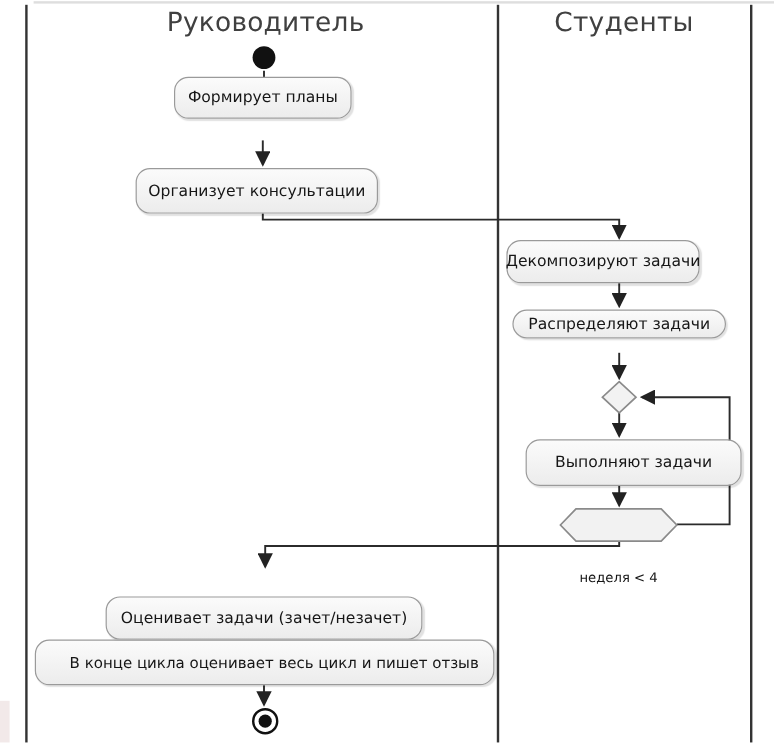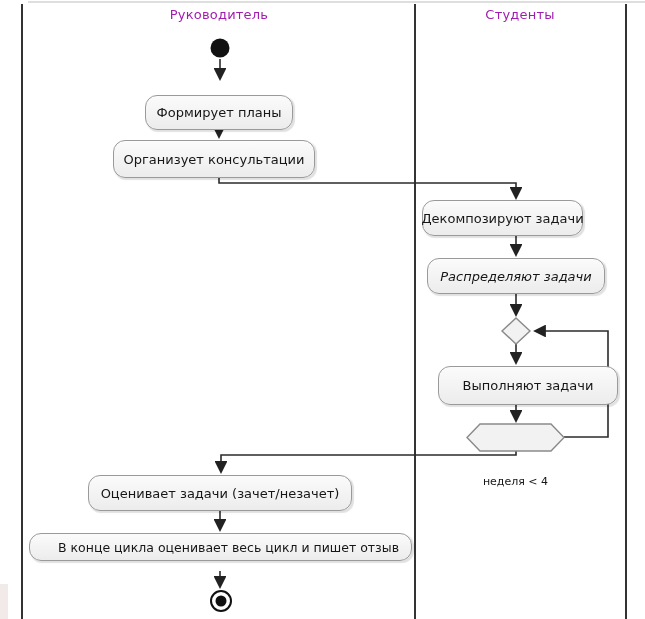--- a/index.html
+++ b/index.html
@@ -3,21 +3,21 @@
 <meta charset="utf-8">
 <style>
   html,body { margin:0; padding:0; background:#fff; }
   #stage {
     position:relative; width:645px; height:619px; background:#ffffff;
     font-family:"DejaVu Sans", sans-serif; color:#1a1a1a; overflow:hidden;
   }
   .lane-line { position:absolute; top:4px; height:615px; width:2px; background:#333; }
   .lane-title {
     position:absolute; top:7px; width:160px; text-align:center;
-    font-size:13px; color:#a21caf; letter-spacing:0.2px;
+    font-size:22px; color:#404040; letter-spacing:0.2px;
   }
   .activity {
     position:absolute; box-sizing:border-box;
     background:linear-gradient(#fbfbfb,#ececec);
     border:1.5px solid #9a9a9a; border-radius:12px;
     box-shadow:1.5px 1.5px 1px rgba(0,0,0,0.12);
     display:flex; align-items:center; justify-content:center;
     font-size:13px; white-space:nowrap; color:#161616;
   }
   .hex-label {
@@ -68,29 +68,29 @@
     </g>
 
     <polygon points="516,318 530,331 516,344 502,331" fill="#f2f2f2" stroke="#8a8a8a" stroke-width="1.4"></polygon>
 
     <polygon points="467,437.5 480,424 551,424 564,437.5 551,451 480,451" fill="#f2f2f2" stroke="#8a8a8a" stroke-width="1.4"></polygon>
 
     <circle cx="221" cy="601" r="10" fill="#fff" stroke="#111" stroke-width="2"></circle>
     <circle cx="221" cy="601" r="5.5" fill="#111"></circle>
   </svg>
 
-  <div class="activity" style="left:145px; top:95px;  width:148px; height:35px;">Формирует планы</div>
+  <div class="activity" style="left:145px; top:64px;  width:148px; height:35px;">Формирует планы</div>
 
   <div class="activity" style="left:113px; top:140px; width:202px; height:38px;">Организует консультации</div>
 
   <div class="activity" style="left:422px; top:200px; width:161px; height:36px;">Декомпозируют задачи</div>
 
-  <div class="activity" style="left:427px; top:258px; width:178px; height:36px;font-style:italic;">Распределяют задачи</div>
+  <div class="activity" style="left:427px; top:258px; width:178px; height:24px;">Распределяют задачи</div>
 
   <div class="activity" style="left:438px; top:366px; width:180px; height:39px;">Выполняют задачи</div>
 
-  <div class="activity" style="left:88px;  top:475px; width:264px; height:36px;">Оценивает задачи (зачет/незачет)</div>
+  <div class="activity" style="left:88px;  top:497px; width:264px; height:36px;">Оценивает задачи (зачет/незачет)</div>
 
-  <div class="activity" style="left:29px;  top:533px; width:383px; height:28px; font-size:12.5px;padding-left:16px;">В конце цикла оценивает весь цикл и пишет отзыв</div>
+  <div class="activity" style="left:29px;  top:533px; width:383px; height:38px; font-size:12.5px;padding-left:16px;">В конце цикла оценивает весь цикл и пишет отзыв</div>
 
   <div class="hex-label" style="left:467px; top:424px; width:97px; height:27px;margin-top:44px;">неделя &lt; 4</div>
 
 </div>
 
 </body></html>

